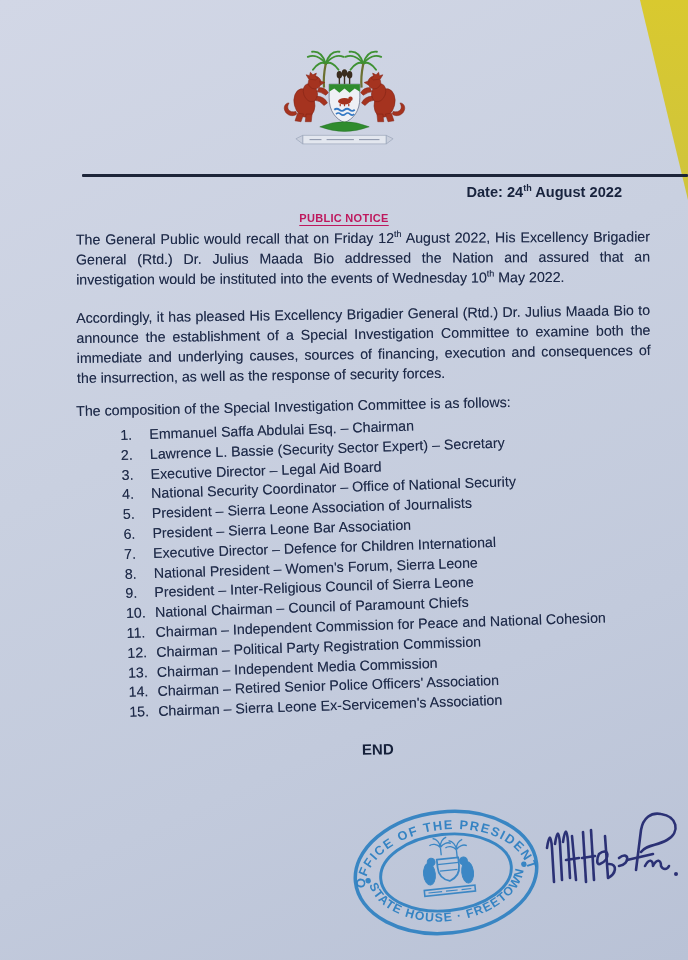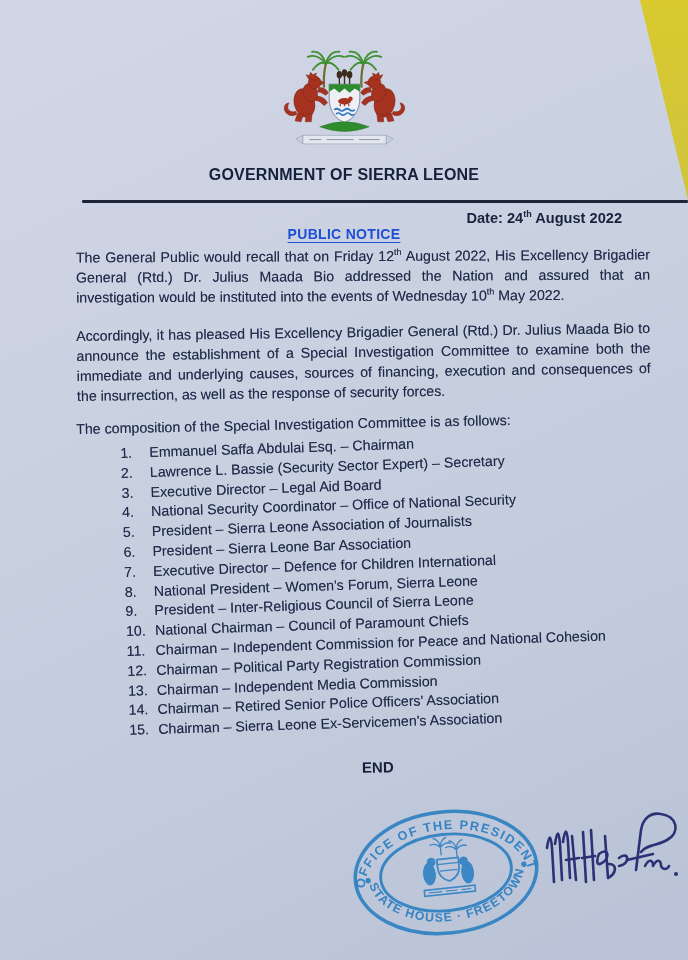--- a/index.html
+++ b/index.html
@@ -17,22 +17,22 @@
     background:linear-gradient(#d9c92f,#cfc43c);
     clip-path:polygon(0 0,100% 0,100% 100%);
   }
   .content{position:absolute;left:0;top:0;width:688px;color:#1e2a48;}
   .crest{display:block;margin:50px auto 2px auto;}
   .hline{ text-align:center;font-weight:bold;color:#15203a;
     font-size:16px;line-height:24px;letter-spacing:.2px;}
   .rule{height:3px;background:#1d2539;margin:13px 0 0 82px;border-radius:1px;}
   .date-line{text-align:right;padding-right:66px;font-weight:bold;font-size:14.6px;
     margin-top:7px;color:#18233d;}
-  .notice-title{text-align:center;font-weight:bold;font-size:14px;
-    letter-spacing:.3px;color:#1d4ed8;}
+  .notice-title{text-align:center;font-weight:bold;font-size:11px;margin-top:12px;
+    letter-spacing:.3px;color:#be185d;}
   .notice-title span{text-decoration:underline;text-underline-offset:3px;}
   .para{width:574px;margin:4px 38px 0 76px;text-align:justify;
     font-size:14.2px;line-height:20px;text-shadow:0 0 .5px rgba(30,42,72,.55);}
   .p1{transform:rotate(-.3deg);}
   .p2{margin-top:20px;transform:rotate(-.8deg);transform-origin:left top;}
   .intro{margin-top:13px;transform:rotate(-1.2deg);transform-origin:left top;
     font-size:14.2px;line-height:20px;margin-left:76px;
     text-shadow:0 0 .5px rgba(30,42,72,.55);}
   .committee{margin:5px 0 0 120px;transform:rotate(-1.85deg);transform-origin:left top;
     font-size:14.2px;line-height:19.8px;text-shadow:0 0 .5px rgba(30,42,72,.55);}
@@ -112,21 +112,20 @@
       <path d="M36,100 l-8,4 8,6 Z" fill="#c9cfdd" stroke="#9aa3b8" stroke-width="0.8"></path>
       <path d="M134,100 l8,4 -8,6 Z" fill="#c9cfdd" stroke="#9aa3b8" stroke-width="0.8"></path>
       <g stroke="#8a93a8" stroke-width="1.2">
         <line x1="44" y1="105" x2="58" y2="105"></line>
           <line x1="64" y1="105" x2="96" y2="105"></line>
           <line x1="102" y1="105" x2="126" y2="105"></line>
       </g>
     </g>
   </svg>
 
-  <div class="hline">GOVERNMENT OF SIERRA LEONE</div>
 
   <div class="rule"></div>
 
   <div class="date-line"><span>Date: 24</span><sup>th</sup><span> August 2022</span></div>
 
   <div class="notice-title"><span>PUBLIC NOTICE</span></div>
 
   <p class="para p1"><span>The General Public would recall that on Friday 12</span><sup>th</sup><span> August 2022, His Excellency Brigadier General (Rtd.) Dr. Julius Maada Bio addressed the Nation and assured that an investigation would be instituted into the events of Wednesday 10</span><sup>th</sup><span> May 2022.</span></p>
 
   <p class="para p2">Accordingly, it has pleased His Excellency Brigadier General (Rtd.) Dr. Julius Maada Bio to announce the establishment of a Special Investigation Committee to examine both the immediate and underlying causes, sources of financing, execution and consequences of the insurrection, as well as the response of security forces.</p>

